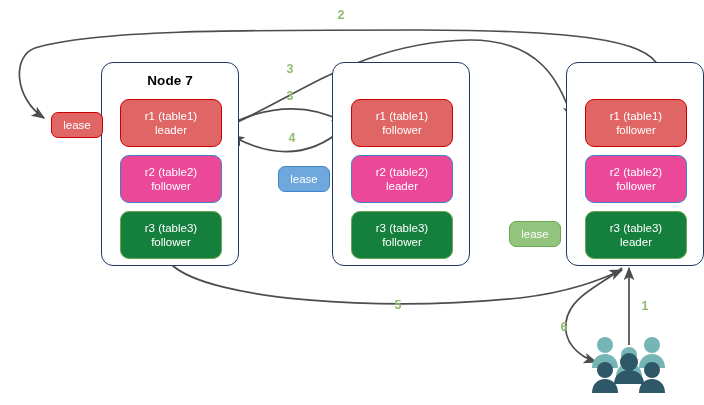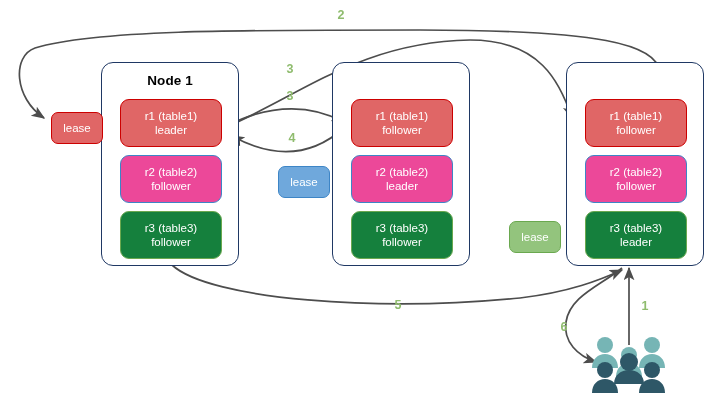--- a/index.html
+++ b/index.html
@@ -73,21 +73,21 @@
   }
   .lease {
     position: absolute;
     border-radius: 7px;
     box-sizing: border-box;
     display: flex;
     align-items: center;
     justify-content: center;
     color: #ffffff;
     font-size: 11.5px;
-    height: 32px;
+    height: 26px;
   }
   .lease-red  { background: #e06666; border: 1.5px solid #cc0000; }
   .lease-blue { background: #6fa8dc; border: 1.5px solid #3d85c6; }
   .lease-green{ background: #93c47d; border: 1.5px solid #6aa84f; }
   .step-label {
     position: absolute;
     color: #8fbc6e;
     font-size: 12.5px;
     font-weight: bold;
     text-align: center;
@@ -118,21 +118,21 @@
     <path d="M 344,128 C 310,158 272,158 232,136" fill="none" stroke="#4d4d4d" stroke-width="1.7" marker-end="url(#ah)"></path>
 
     <path d="M 172,265 C 210,300 380,312 520,298 C 570,292 600,280 622,270" fill="none" stroke="#4d4d4d" stroke-width="1.7" marker-end="url(#ah)"></path>
 
     <path d="M 629,345 L 629,268" fill="none" stroke="#4d4d4d" stroke-width="1.7" marker-end="url(#ah)"></path>
 
     <path d="M 622,268 C 600,286 570,296 566,322 C 563,342 578,356 596,362" fill="none" stroke="#4d4d4d" stroke-width="1.7" marker-end="url(#ah)"></path>
   </svg>
 
   <div class="node-box" style="left:101px; top:62px; width:138px; height:204px;">
-    <div class="node-title">Node 1</div>
+    <div class="node-title">Node 7</div>
 
     <div class="replica rep-red" style="top:36px;">
       <span class="l1">r1 (table1)</span>
       <span class="l2">leader</span>
     </div>
 
     <div class="replica rep-blue" style="top:92px;">
       <span class="l1">r2 (table2)</span>
       <span class="l2">follower</span>
     </div>

